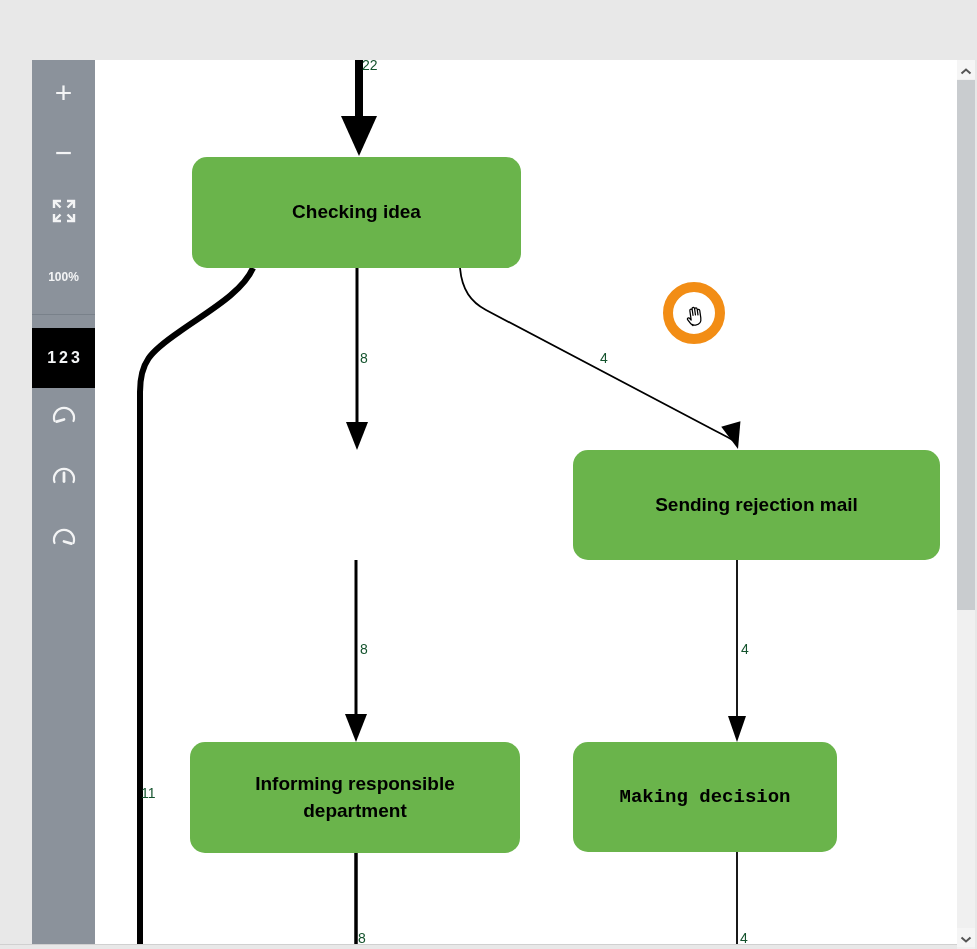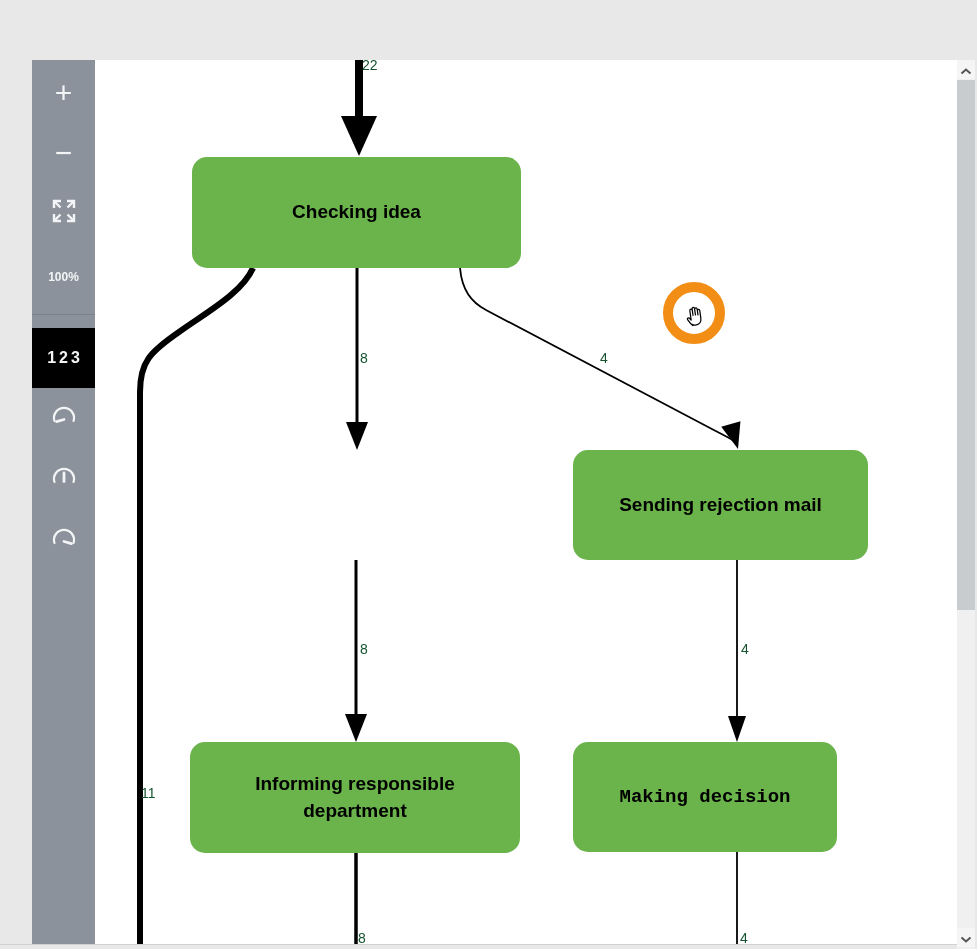--- a/index.html
+++ b/index.html
@@ -28,21 +28,21 @@
   
   .canvas{position:absolute;left:95px;top:60px;width:862px;height:884px;background:#ffffff;overflow:hidden;}
   .edges-svg{position:absolute;left:0;top:0;}
   .node{
     position:absolute;background:#6ab44b;border-radius:15px;
     display:flex;align-items:center;justify-content:center;text-align:center;
     color:#000;font-weight:700;font-size:19px;line-height:1.4;cursor:pointer;
   }
   .n-checking{left:97px;top:97px;width:329px;height:111px;}
   .n-confirm{left:95px;top:390px;width:330px;height:110px;}
-  .n-reject{left:478px;top:390px;width:295px;height:110px;}
+  .n-reject{left:478px;top:390px;width:367px;height:110px;}
   .n-inform{left:95px;top:682px;width:330px;height:111px;padding:0 52px;box-sizing:border-box;}
   .n-decision{left:478px;top:682px;width:264px;height:110px;font-family:Liberation Mono, monospace;}
   .elabel{position:absolute;font-weight:400;font-size:14px;line-height:22px;color:#14532d;white-space:nowrap;}
   .el-22{left:267px;top:-6px;}
   .el-8a{left:265px;top:287px;}
   .el-4a{left:505px;top:287px;}
   .el-8b{left:265px;top:578px;}
   .el-4b{left:646px;top:578px;}
   .el-10{left:46px;top:722px;}
   .el-8c{left:263px;top:867px;}

